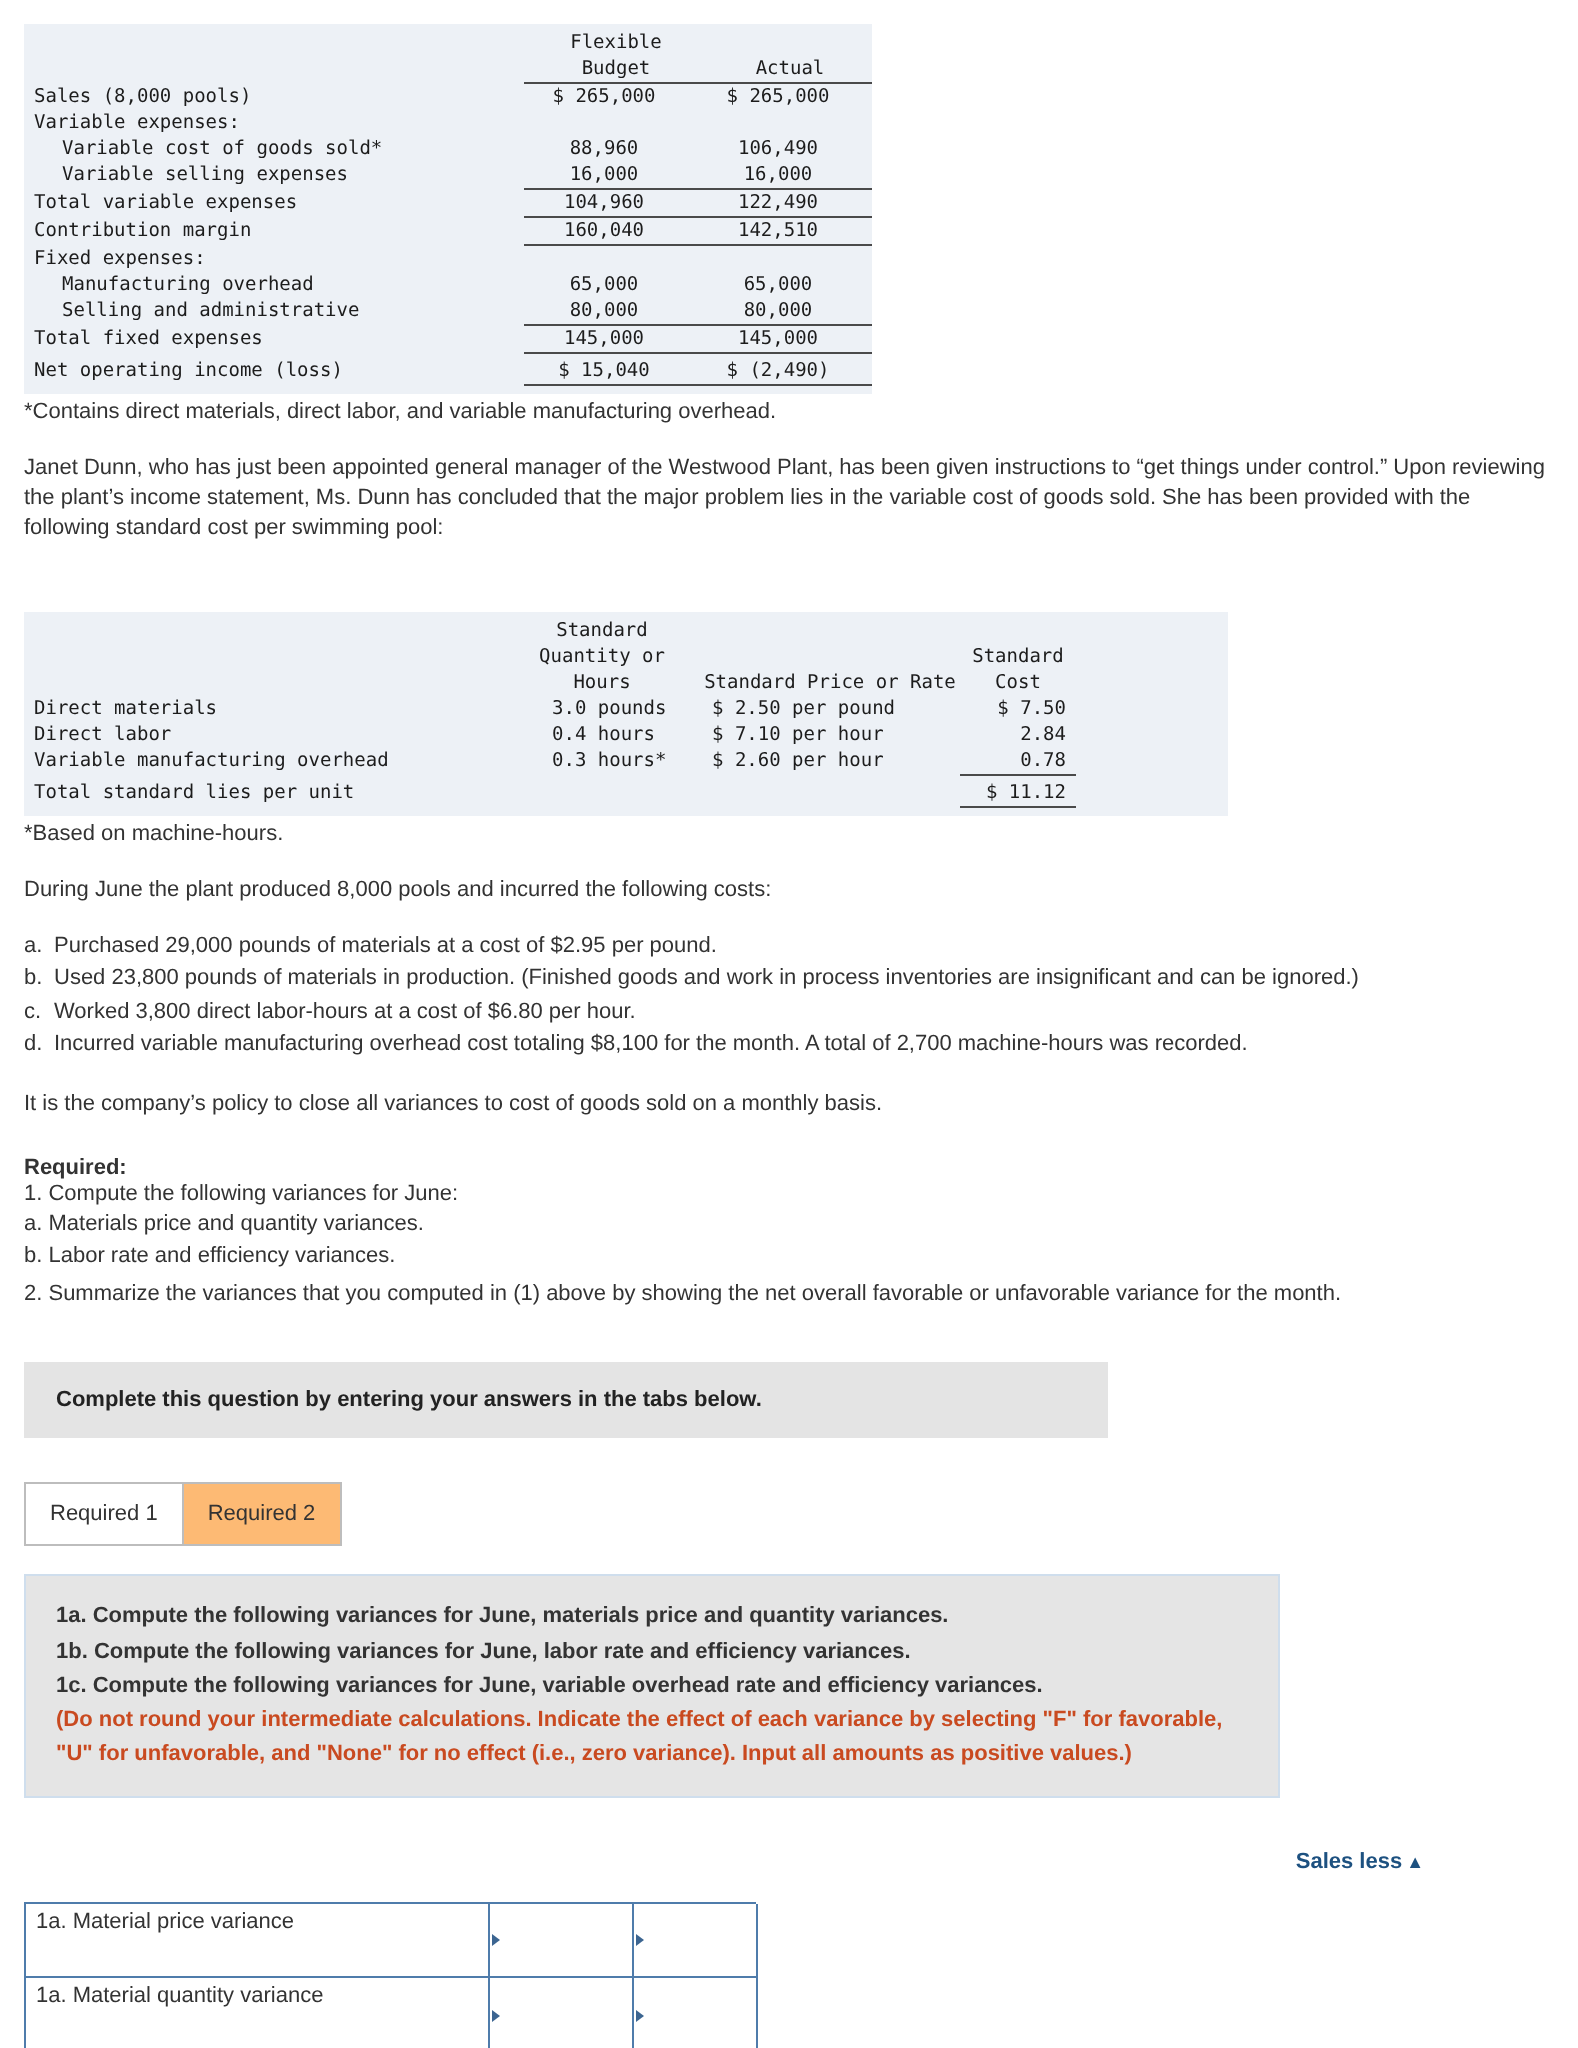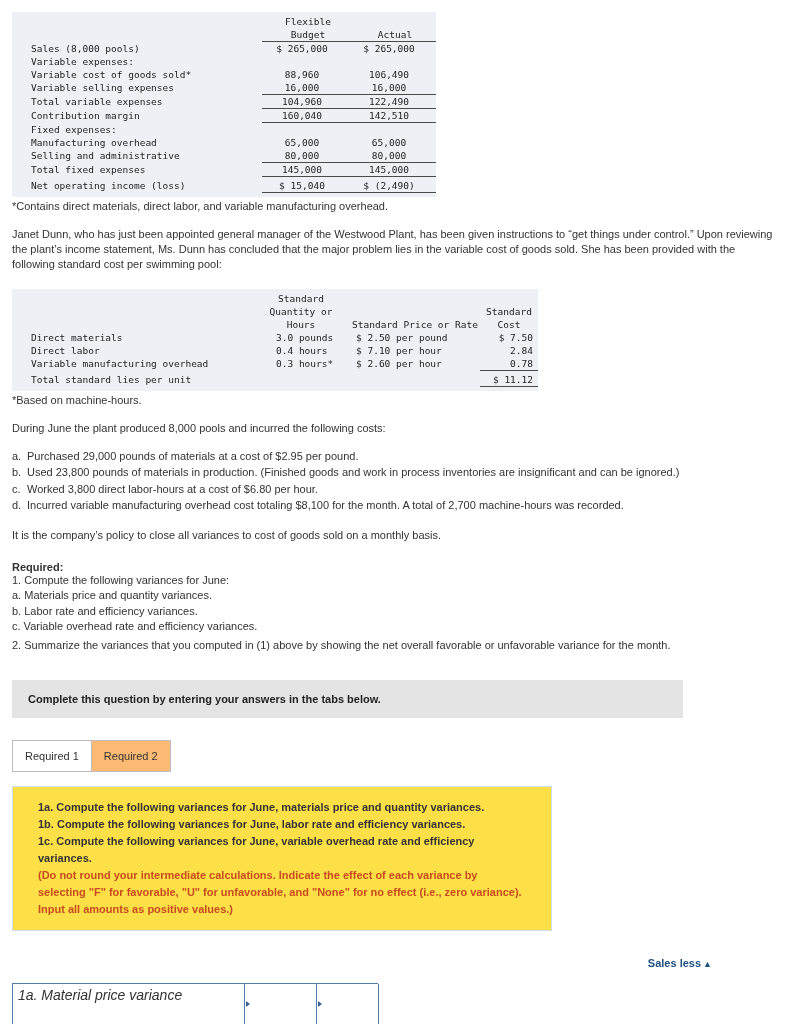--- a/index.html
+++ b/index.html
@@ -12,23 +12,23 @@
   .page { padding:12px 14px 0 12px; }
 
   
   .monotable {
     font-family:"DejaVu Sans Mono", monospace;
     font-size:9.5px; line-height:13px; color:#1c1c1c;
     background:#edf1f6; padding:3px 0 4px 0;
   }
   .t1 { width:424px; }
   .t1-row { display:grid; grid-template-columns:250px 92px 82px; }
-  .t2 { width:526px; margin-top:16px; }
+  .t2 { width:602px; margin-top:33px; }
   .t2-row { display:grid; grid-template-columns:240px 98px 130px 58px; }
-  .tlabel { padding-left:19px; white-space:nowrap; }
+  .tlabel { padding-left:5px; white-space:nowrap; }
   .tlabel.ind { padding-left:19px; }
   .tnum { text-align:center; padding-right:12px; }
   .tnum.u { border-bottom:1px solid #4a4a4a; }
   .thc { text-align:center; padding-right:0; }
   .thc.u { border-bottom:1px solid #4a4a4a; }
   .t2-qty { padding-left:24px; white-space:nowrap; }
   .t2-rate { padding-left:6px; white-space:nowrap; }
   .t2-cost { text-align:right; padding-right:5px; }
   .t2-cost.u { border-bottom:1px solid #4a4a4a; }
   .t2-h { display:flex; flex-direction:column; justify-content:flex-end; text-align:center; }
@@ -39,48 +39,48 @@
   .para { margin-top:15px; line-height:1.38; max-width:768px; }
   .june-list { margin-top:13px; max-width:768px; }
   .june-item { position:relative; padding-left:15px; line-height:1.32; margin-bottom:2px; }
   .june-item .marker { position:absolute; left:0; }
   .req-head { margin-top:18px; font-weight:bold; }
   .req-line { line-height:1.4; }
   .req-2 { margin-top:4px; max-width:768px; }
 
   
   .banner {
-    margin-top:26px; width:671px; background:#e4e4e4;
+    margin-top:26px; width:542px; background:#e4e4e4;
     padding:13px 16px; font-weight:bold; color:#222; font-size:11px;
   }
   .tabs { display:flex; margin-top:22px; }
   .tab {
     padding:9px 12px; font-size:11px; color:#333;
     border:1px solid #bdbdbd; background:#fdba74; cursor:pointer;
   }
   .tab.active { background:#fff; }
   .tab + .tab { border-left:none; }
   .panel {
-    margin-top:14px; width:540px; background:#fde047;
-    border:1px solid #cfdeed; padding:12px 25px;
+    margin-top:14px; width:628px; background:#e5e5e5;
+    border:1px solid #cfdeed; padding:12px 15px;
     font-size:11px; line-height:1.55;
   }
   .panel .bline { font-weight:bold; color:#333; }
   .panel .warn { font-weight:bold; color:#c94a20; }
   .showless {
     width:700px; margin-top:26px; text-align:right;
     font-weight:bold; font-size:11px; color:#1d5180; cursor:pointer;
   }
   .showless .tri { margin-left:2px; font-size:9px; }
 
   
   .ans { margin-top:14px; width:366px; border-top:1px solid #4f7cab; border-left:1px solid #4f7cab; }
   .ans-row { display:grid; grid-template-columns:232px 72px 62px; }
   .ans-cell { border-right:1px solid #4f7cab; border-bottom:1px solid #4f7cab; background:#fff; }
-  .ans-label { font-size:14px; color:#333; padding:3px 5px 20px 5px; line-height:1.25;font-style:italic; }
+  .ans-label { font-size:11px; color:#333; padding:3px 5px 20px 5px; line-height:1.25; }
   .ans-input { position:relative; }
   .ans-input .marker {
     position:absolute; left:1px; top:50%; transform:translateY(-50%);
     width:0; height:0;
     border-left:4px solid #3c6591;
     border-top:3px solid transparent; border-bottom:3px solid transparent;
   }
   .ans-input input {
     width:100%; height:100%; min-height:17px; border:none; outline:none;
     background:transparent; padding:0 3px 0 8px;
@@ -228,21 +228,20 @@
       <span>Incurred variable manufacturing overhead cost totaling $8,100 for the month. A total of 2,700 machine-hours was recorded.</span>
     </div>
   </div>
 
   <div class="para">It is the company’s policy to close all variances to cost of goods sold on a monthly basis.</div>
 
   <div class="req-head">Required:</div>
   <div class="req-line">1. Compute the following variances for June:</div>
   <div class="req-line">a. Materials price and quantity variances.</div>
   <div class="req-line">b. Labor rate and efficiency variances.</div>
-  <div class="req-line">c. Variable overhead rate and efficiency variances.</div>
   <div class="req-line req-2">2. Summarize the variances that you computed in (1) above by showing the net overall favorable or unfavorable variance for the month.</div>
 
   <div class="banner">Complete this question by entering your answers in the tabs below.</div>
 
   <div class="tabs">
     <div class="tab active">Required 1</div>
     <div class="tab">Required 2</div>
   </div>
 
   <div class="panel">

